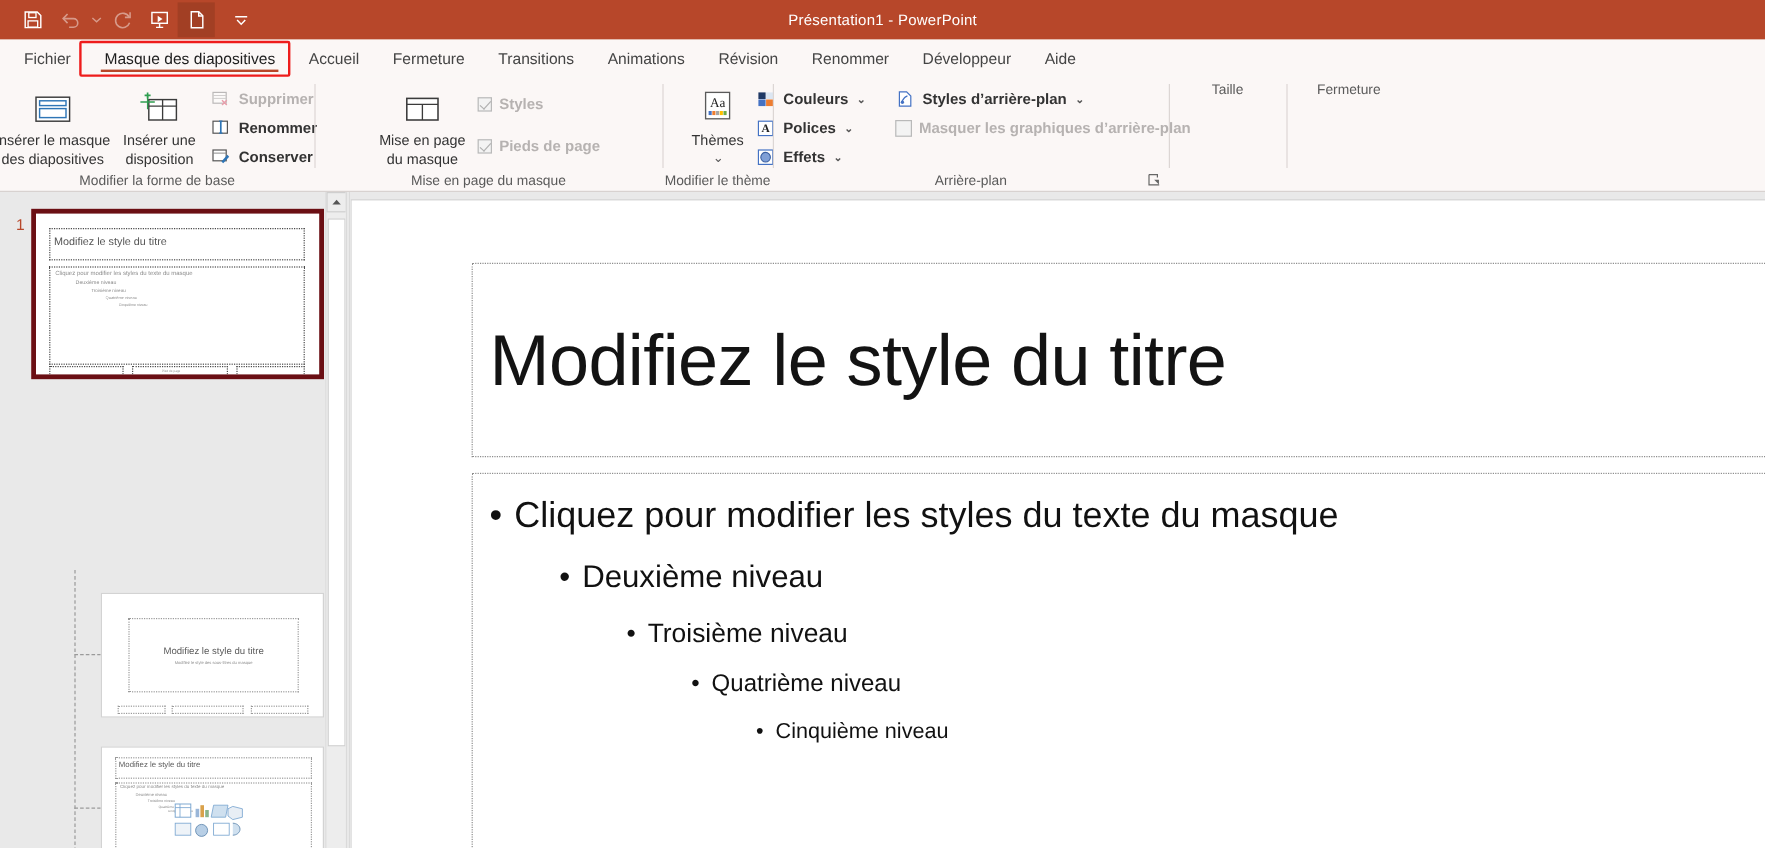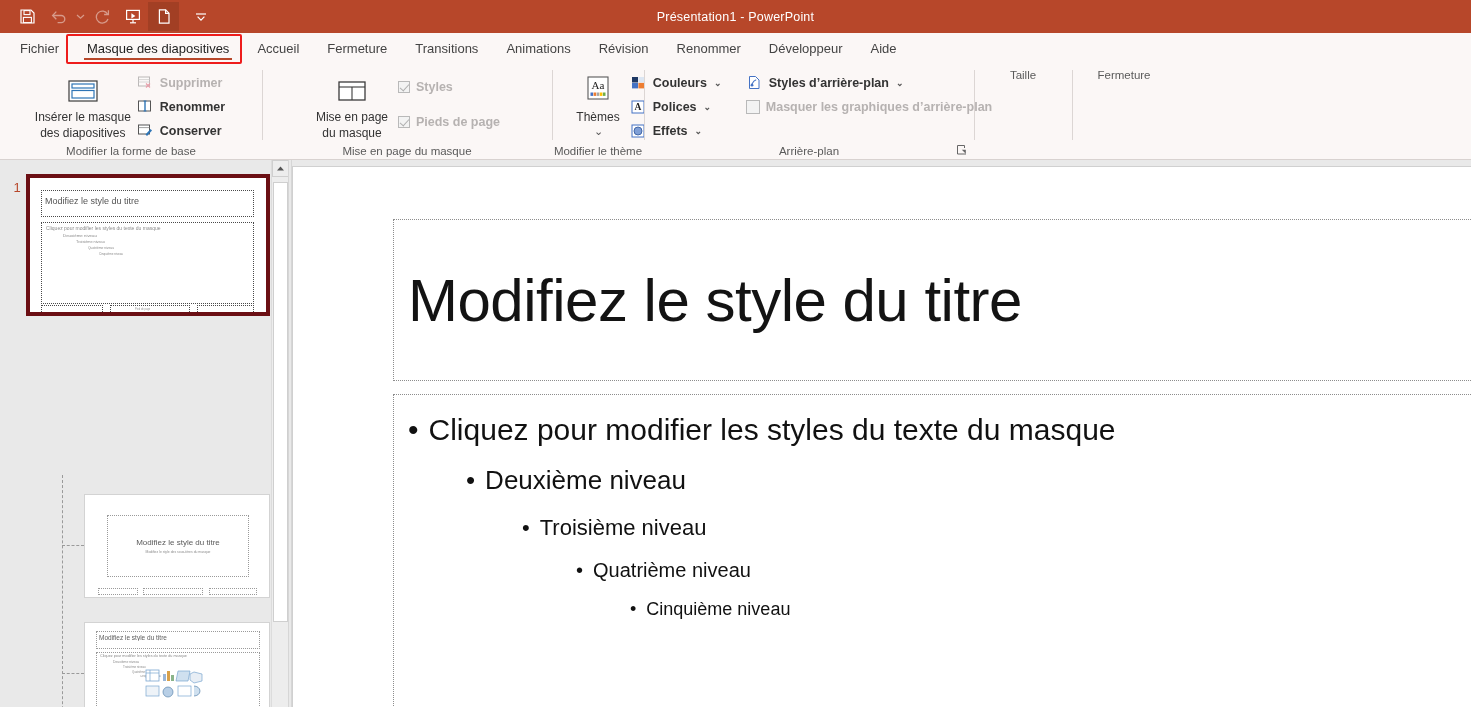--- a/index.html
+++ b/index.html
@@ -418,20 +418,34 @@
       <div class="bigbtn" style="width:100px">
         <span class="ico">
           <svg width="38" height="30" viewBox="0 0 38 30">
               <rect x="5" y="5" width="28" height="20" fill="#fff" stroke="#3b3b3b" stroke-width="1.2"></rect>
               <rect x="8" y="8" width="22" height="4" fill="#fff" stroke="#2e75b6" stroke-width="1.2"></rect>
               <rect x="8" y="14.5" width="22" height="7.5" fill="#fff" stroke="#2e75b6" stroke-width="1.2"></rect>
             </svg>
         </span>
         <span class="lbl">Insérer le masque</span>
         <span class="lbl">des diapositives</span>
+      </div>
+      <div class="bigbtn" style="width:78px">
+        <span class="ico">
+          <svg width="38" height="30" viewBox="0 0 38 30">
+              <rect x="10" y="7" width="23" height="17" fill="#fff" stroke="#3b3b3b" stroke-width="1.2"></rect>
+              <path d="M21.5 7v17" stroke="#3b3b3b" stroke-width="1.1"></path>
+              <path d="M10 12.5h23" stroke="#3b3b3b" stroke-width="1.1"></path>
+              <path d="M9 6v-5M6.5 3.5h5" stroke="#2e9e4f" stroke-width="1.4"></path>
+              <path d="M3 9h12" stroke="#2e9e4f" stroke-width="1.1"></path>
+              <path d="M9 3v12" stroke="#2e9e4f" stroke-width="1.1"></path>
+            </svg>
+        </span>
+        <span class="lbl">Insérer une</span>
+        <span class="lbl">disposition</span>
       </div>
       <div class="smallstack">
         <div class="smallbtn disabled">
           <span class="sico">
             <svg width="16" height="15" viewBox="0 0 16 15">
                 <rect x="1.5" y="2" width="11" height="9" fill="#fff" stroke="#555" stroke-width="1"></rect>
                 <path d="M1.5 4.6h11M1.5 7h11" stroke="#888" stroke-width="0.8"></path>
                 <path d="M9 8.5l4 4M13 8.5l-4 4" stroke="#c13" stroke-width="1.2"></path>
               </svg>
           </span>

